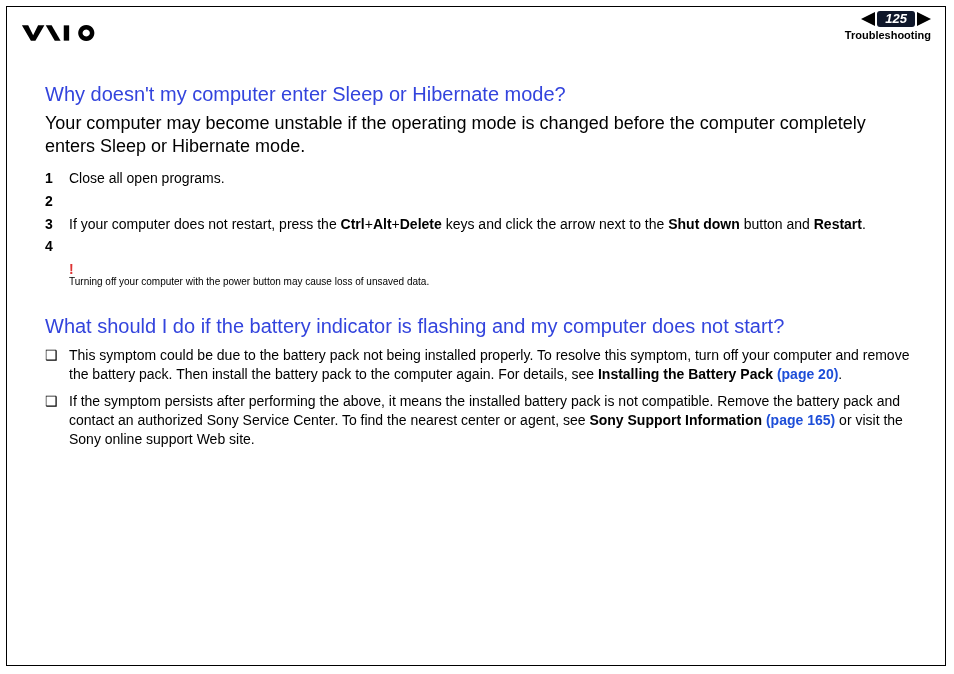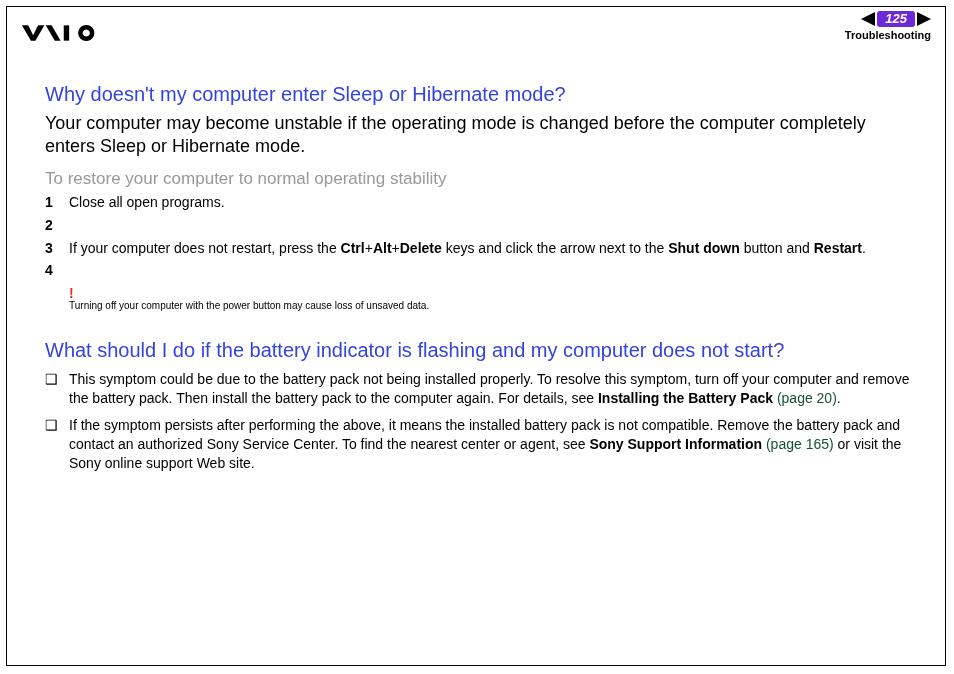--- a/index.html
+++ b/index.html
@@ -46,21 +46,21 @@
   }
   .nav-arrow {
     width: 0; height: 0;
     border-top: 7px solid transparent;
     border-bottom: 7px solid transparent;
     display: inline-block;
   }
   .nav-left { border-right: 14px solid #000; }
   .nav-right { border-left: 14px solid #000; }
   .page-num-pill {
-    background: #6d28d9;
+    background: #0f172a;
     color: #fff;
     font-style: italic;
     font-weight: bold;
     font-size: 13px;
     padding: 1px 8px;
     border-radius: 3px;
     display: inline-block;
     line-height: 14px;
   }
   .section-label {
@@ -126,22 +126,22 @@
     display: flex;
     margin: 8px 0;
     line-height: 1.35;
   }
   ul.bullets li .bsym {
     width: 24px;
     flex-shrink: 0;
     font-size: 14px;
   }
   .link {
-    color: #14532d;
-    font-weight: normal;
+    color: #1d4ed8;
+    font-weight: bold;
   }
   b { font-weight: bold; }
 </style>
 </head>
 <body>
 
 <div class="page">
 
   <div class="header">
     <div class="logo">
@@ -161,21 +161,20 @@
         <span class="nav-arrow nav-right"></span>
       </div>
       <div class="section-label">Troubleshooting</div>
     </div>
   </div>
 
   <div class="content">
 
     <h2 class="q">Why doesn't my computer enter Sleep or Hibernate mode?</h2>
     <p class="body">Your computer may become unstable if the operating mode is changed before the computer completely enters Sleep or Hibernate mode.</p>
-    <div class="sub">To restore your computer to normal operating stability</div>
 
     <ol class="steps">
       <li>
         <span class="num">1</span>
         <span>Close all open programs.</span>
       </li>
       <li>
         <span class="num">2</span>
       </li>
       <li>

